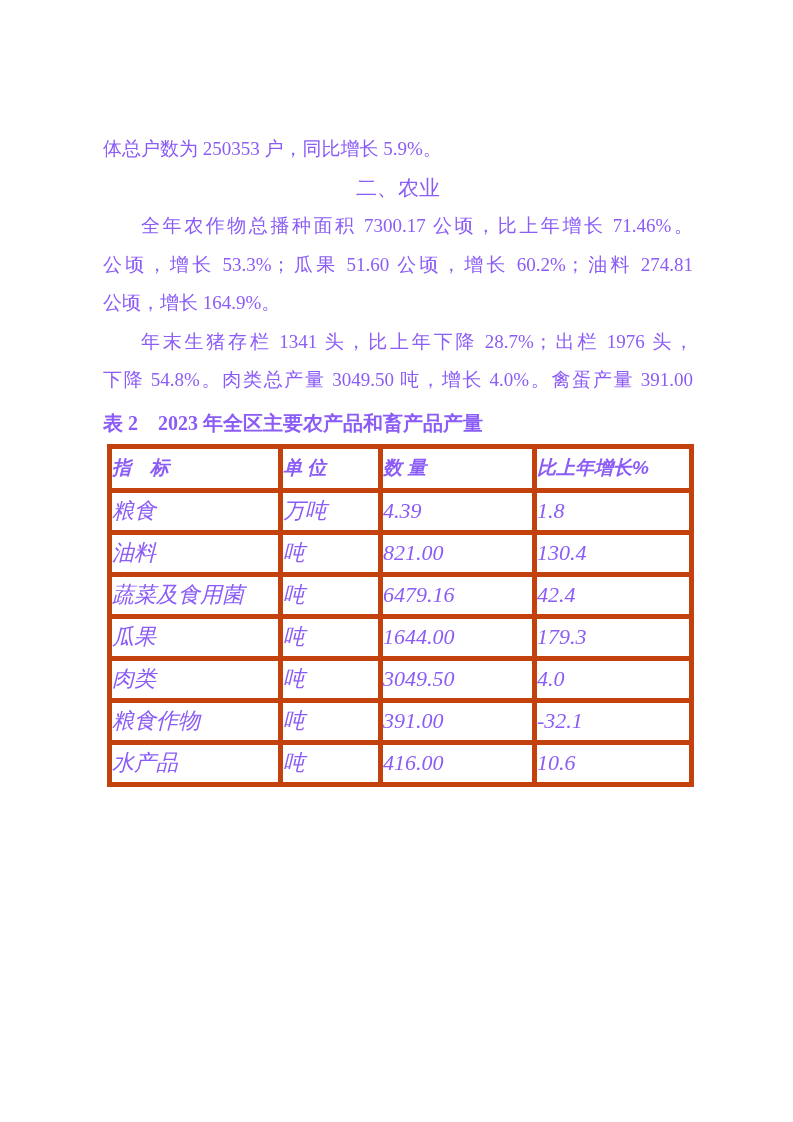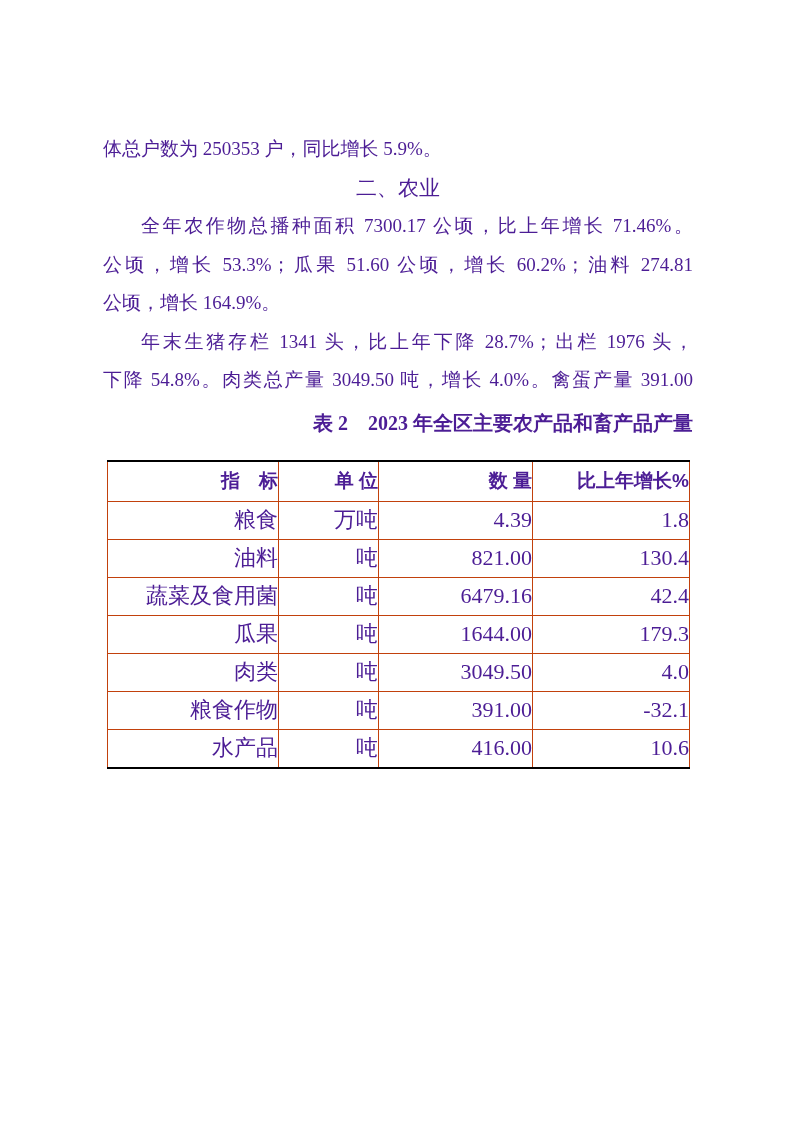--- a/index.html
+++ b/index.html
@@ -2,21 +2,21 @@
 <html><head>
 <meta charset="utf-8">
 <style>
   html, body { margin: 0; padding: 0; background: #e8e8e8; }
   .page {
     position: relative;
     width: 793px;
     height: 1122px;
     margin: 0 auto;
     background: #ffffff;
-    color: #4c1d95;
+    color: #8b5cf6;
     font-family: "Liberation Serif", "DejaVu Serif", serif;
     overflow: hidden;
     box-sizing: border-box;
     padding: 130px 100px 0 103px;
   }
   .body-line {
     font-size: 19px;
     line-height: 38.5px;
     margin: 0;
     text-align: justify;
@@ -34,39 +34,40 @@
     line-height: 38.5px;
     text-align: center;
     text-align-last: center;
     margin: 0;
   }
   .table-caption {
     font-family: "Liberation Serif", "DejaVu Serif", serif;
     font-weight: bold;
     font-size: 20px;
     line-height: 30px;
-    text-align: right;
-    margin: 8px 0 22px 0;
+    text-align: left;
+    margin: 8px 0 6px 0;
   }
   table.stats {
     border-collapse: collapse;
     table-layout: fixed;
     width: 582px;
     margin: 0 0 0 4px;
     border-top: 2.5px solid #000;
     border-bottom: 2.5px solid #000;
     border-left: 1px solid #000;
     border-right: 1px solid #000;
   }
   table.stats th, table.stats td {
-    border: 1px solid #c2410c;
-    text-align: right;
+    border: 5px solid #c2410c;
+    text-align: left;
     vertical-align: middle;
     padding: 0;
     overflow: hidden;
+    font-style: italic;
   }
   table.stats th {
     font-family: "Liberation Sans", "DejaVu Sans", sans-serif;
     font-weight: bold;
     font-size: 19px;
     height: 39px;
   }
   table.stats td {
     font-size: 22px;
     height: 37px;

